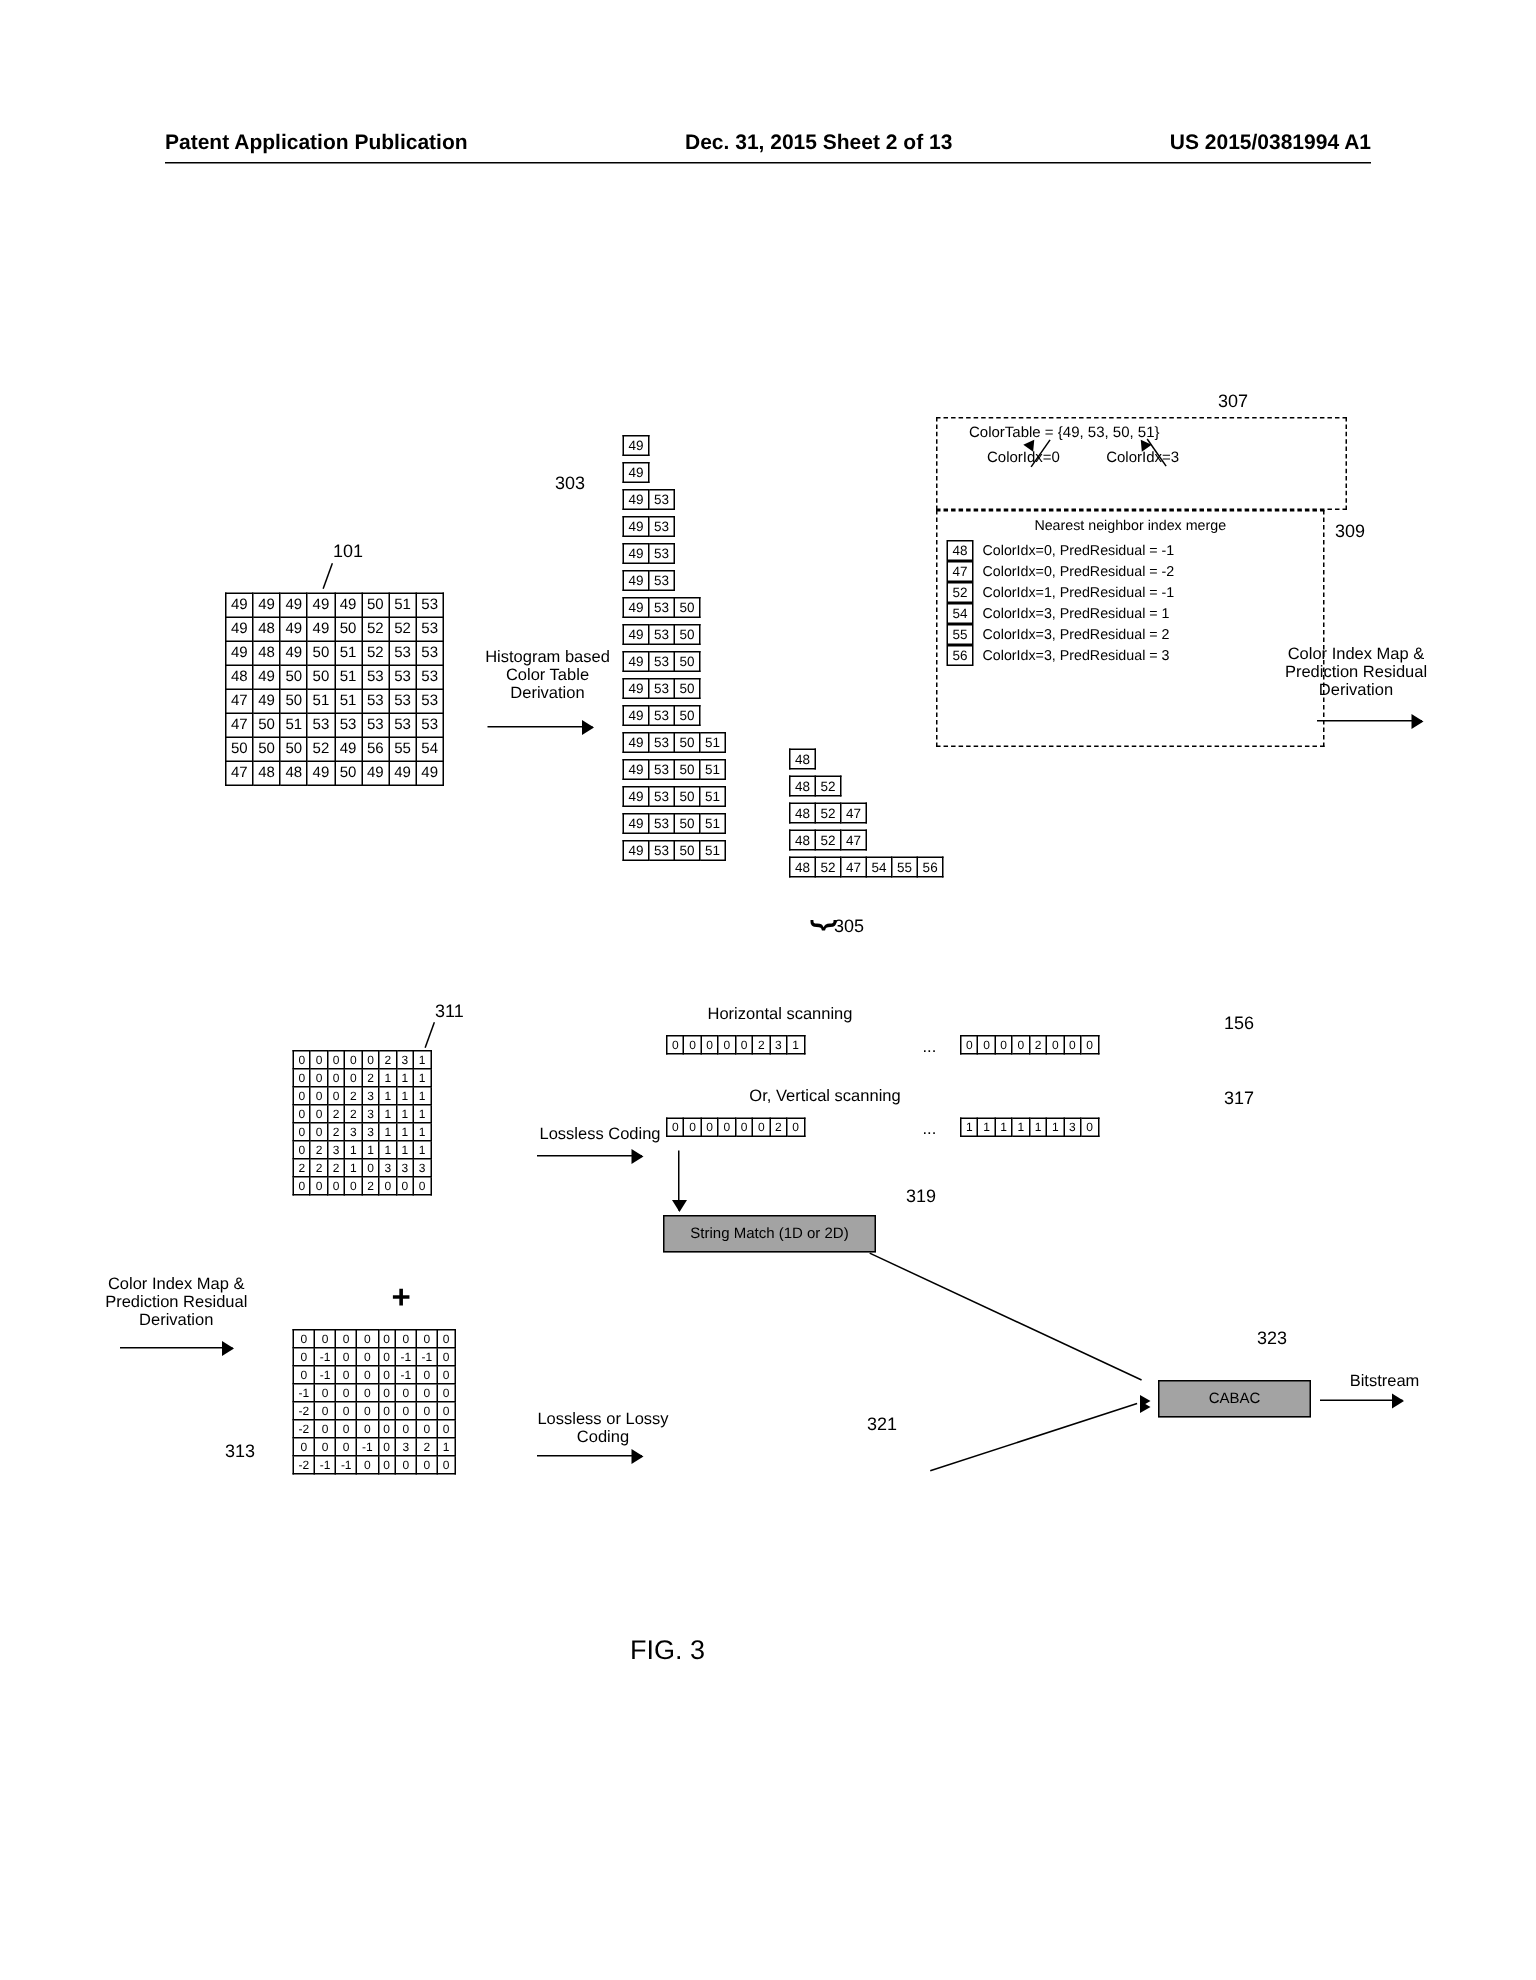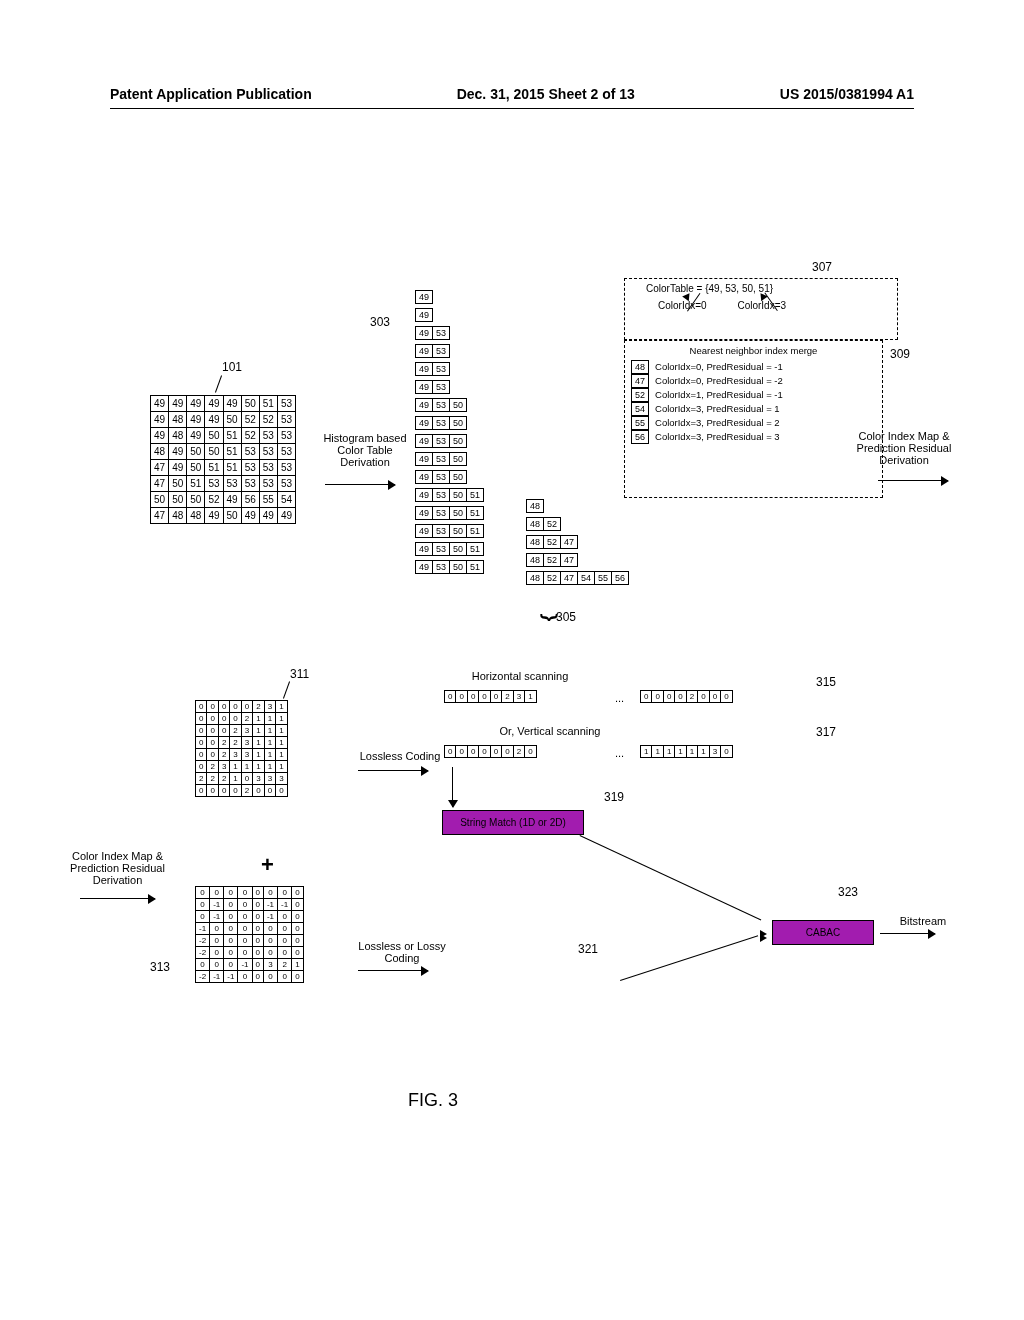--- a/index.html
+++ b/index.html
@@ -6,21 +6,21 @@
   .hdr{position:absolute;top:86px;left:110px;right:110px;display:flex;justify-content:space-between;font-weight:bold;font-size:14px}
   .hdr .line{border-bottom:1.5px solid #000;position:absolute;top:22px;left:0;right:0;height:0}
   .fig{position:absolute;top:170px;left:0;right:0;bottom:0}
   .tbl{border-collapse:collapse;position:absolute}
   .tbl td{border:1px solid #000;text-align:center;padding:2px 3px;font-size:10px;background:#fff}
   .small td{padding:1px 3px;font-size:9px}
   .micro td{padding:1px 3px;font-size:8px;}
   .lbl{position:absolute;font-size:11px;text-align:center}
   .callout{position:absolute;font-size:12px}
   .dashed{position:absolute;border:1px dashed #000}
-  .box{position:absolute;border:1.5px solid #000;text-align:center;padding:6px 10px;font-size:10px;background:#a21caf}
+  .box{position:absolute;border:1.5px solid #000;text-align:center;padding:6px 10px;font-size:10px;background:#a3a3a3}
   .arrow{position:absolute;height:0;border-top:1.5px solid #000}
   .arrow::after{content:"";position:absolute;right:-1px;top:-5px;border-left:8px solid #000;border-top:5px solid transparent;border-bottom:5px solid transparent}
   .arrow.down{border-top:none;border-left:1.5px solid #000;width:0}
   .arrow.down::after{right:auto;left:-5px;top:auto;bottom:-1px;border-left:5px solid transparent;border-right:5px solid transparent;border-top:8px solid #000;border-bottom:none}
   .riser{position:absolute;width:0;border-left:1px solid #000}
   .brace{position:absolute;font-size:30px}
   .plus{position:absolute;font-size:22px;font-weight:bold}
   .fig-name{position:absolute;font-size:18px}
   .arrowPt{position:absolute;width:0;height:0;border-left:7px solid #000;border-top:4px solid transparent;border-bottom:4px solid transparent}
   .diagline{position:absolute;background:#000;height:1px;transform-origin:0 0}
@@ -527,21 +527,21 @@
   <div class="lbl" style="left:60px;top:680px;width:115px">Color Index Map &amp; Prediction Residual Derivation</div>
   <div class="arrow" style="left:80px;top:728px;width:75px"></div>
 
   <div class="lbl" style="left:355px;top:580px;width:90px">Lossless Coding</div>
   <div class="arrow" style="left:358px;top:600px;width:70px"></div>
 
   <div class="lbl" style="left:352px;top:770px;width:100px">Lossless or Lossy Coding</div>
   <div class="arrow" style="left:358px;top:800px;width:70px"></div>
 
   <div class="lbl" style="left:450px;top:500px;width:140px;text-align:center">Horizontal scanning</div>
-  <div class="callout" style="left:816px;top:505px">315</div>
+  <div class="callout" style="left:816px;top:505px">156</div>
   <table class="tbl micro" style="left:444px;top:520px">
       <tbody id="hf">
         <tr>
           <td>0</td>
           <td>0</td>
           <td>0</td>
           <td>0</td>
           <td>0</td>
           <td>2</td>
           <td>3</td>
@@ -608,14 +608,14 @@
   <div class="diagline" style="left:620px;top:810px;width:145px;transform:rotate(-18deg)"></div>
   <div class="arrowPt" style="left:760px;top:760px"></div>
   <div class="arrowPt" style="left:760px;top:764px"></div>
 
   <div class="callout" style="left:838px;top:715px">323</div>
   <div class="box" style="left:772px;top:750px;width:80px">CABAC</div>
 
   <div class="arrow" style="left:880px;top:763px;width:55px"></div>
   <div class="lbl" style="left:888px;top:745px;width:70px">Bitstream</div>
 
-  <div class="fig-name" style="left:408px;top:920px">FIG. 3</div>
+  <div class="fig-name" style="left:420px;top:920px">FIG. 3</div>
 </div>
 
 </body></html>

